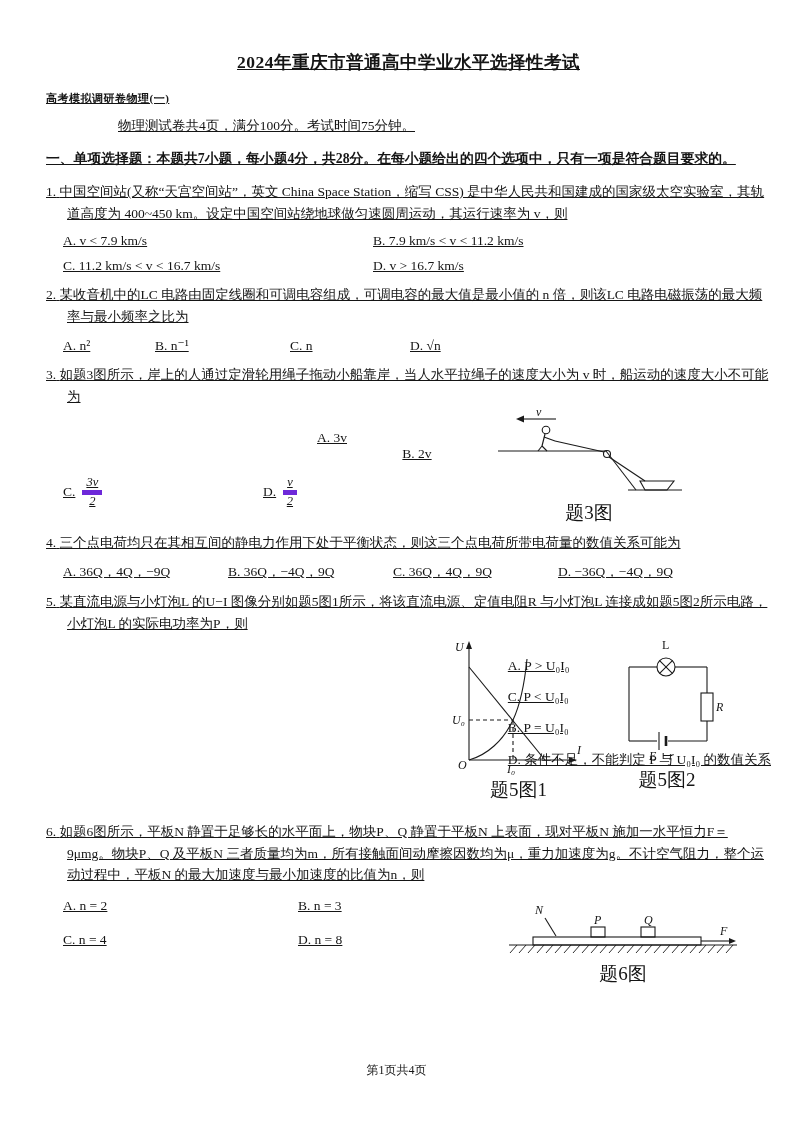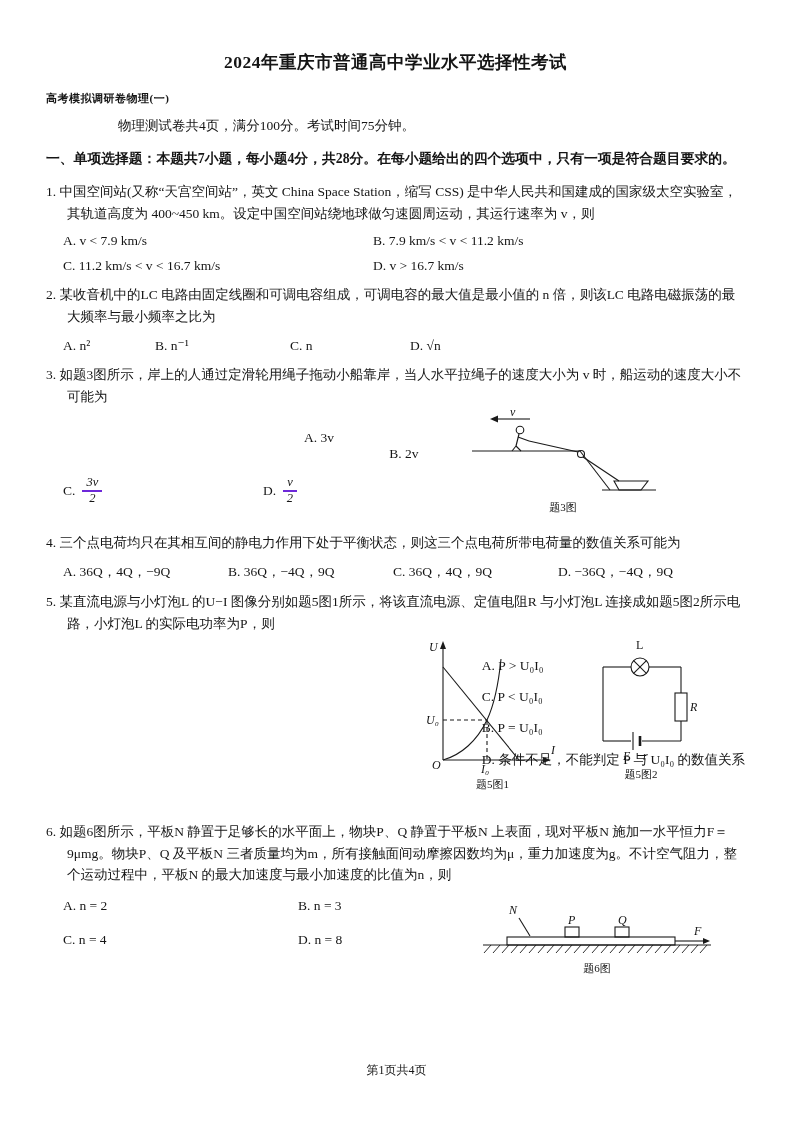--- a/index.html
+++ b/index.html
@@ -2,36 +2,36 @@
 <html><head>
 <meta charset="utf-8">
 <style>
   * { margin:0; padding:0; box-sizing:border-box; }
   html,body { background:#fff; }
   body {
     width:793px; height:1121px; position:relative; overflow:hidden;
     color:#151515; font-family:"Liberation Serif","DejaVu Serif",serif;
     font-size:13.5px;
   }
-  .page { padding:50px 48px 0 46px; }
+  .page { padding:50px 22px 0 46px;text-decoration:underline; }
   .title { text-align:center; font-size:17.5px; font-weight:bold; letter-spacing:.5px; }
   .subtitle { text-align:left; font-size:11px; font-weight:bold; margin-top:17px; letter-spacing:.5px; }
   .note { margin-top:11px; padding-left:72px; }
   .section-header { margin-top:13px; font-weight:bold; font-size:13.8px; line-height:1.65; }
   .question { position:relative; margin-top:10px; }
   .q-text { line-height:1.62; padding-left:21px; text-indent:-21px; }
   .opt-row { display:flex; padding-left:17px; margin-top:9px; align-items:center; }
   .opt { display:inline-flex; align-items:center; gap:5px; }
   .w310 { width:310px; } .w200 { width:200px; } .w235 { width:235px; }
   .w92 { width:92px; } .w135 { width:135px; } .w120 { width:120px; } .w165 { width:165px; }
   .frac { display:inline-flex; flex-direction:column; align-items:center; line-height:1.1; font-size:12.5px; margin:0 2px; font-style:italic; }
-  .frac .fnum { border-bottom:2px solid #6d28d9; padding:0 4px; }
+  .frac .fnum { border-bottom:5px solid #6d28d9; padding:0 4px; }
   .fig { position:absolute; text-align:center; }
   .fig svg { display:block; margin:0 auto; }
-  .fig-caption { font-size:11px; margin-top:2px; }
+  .fig-caption { font-size:19px; margin-top:2px; }
   svg text { font-family:"Liberation Serif","DejaVu Serif",serif; font-size:12px; fill:#151515; }
   svg text.sv { font-style:italic; }
   .q5-body { display:flex; margin-top:8px; min-height:168px;justify-content:flex-end; }
   .q5-opts p { margin-top:15px; padding-left:17px; }
   #q3 { min-height:158px; }
   #q5 { min-height:212px; }
   #q6 { min-height:164px; }
   .footer { position:absolute; left:0; bottom:42px; width:100%; text-align:center; font-size:12px; }
 </style>
 </head>

